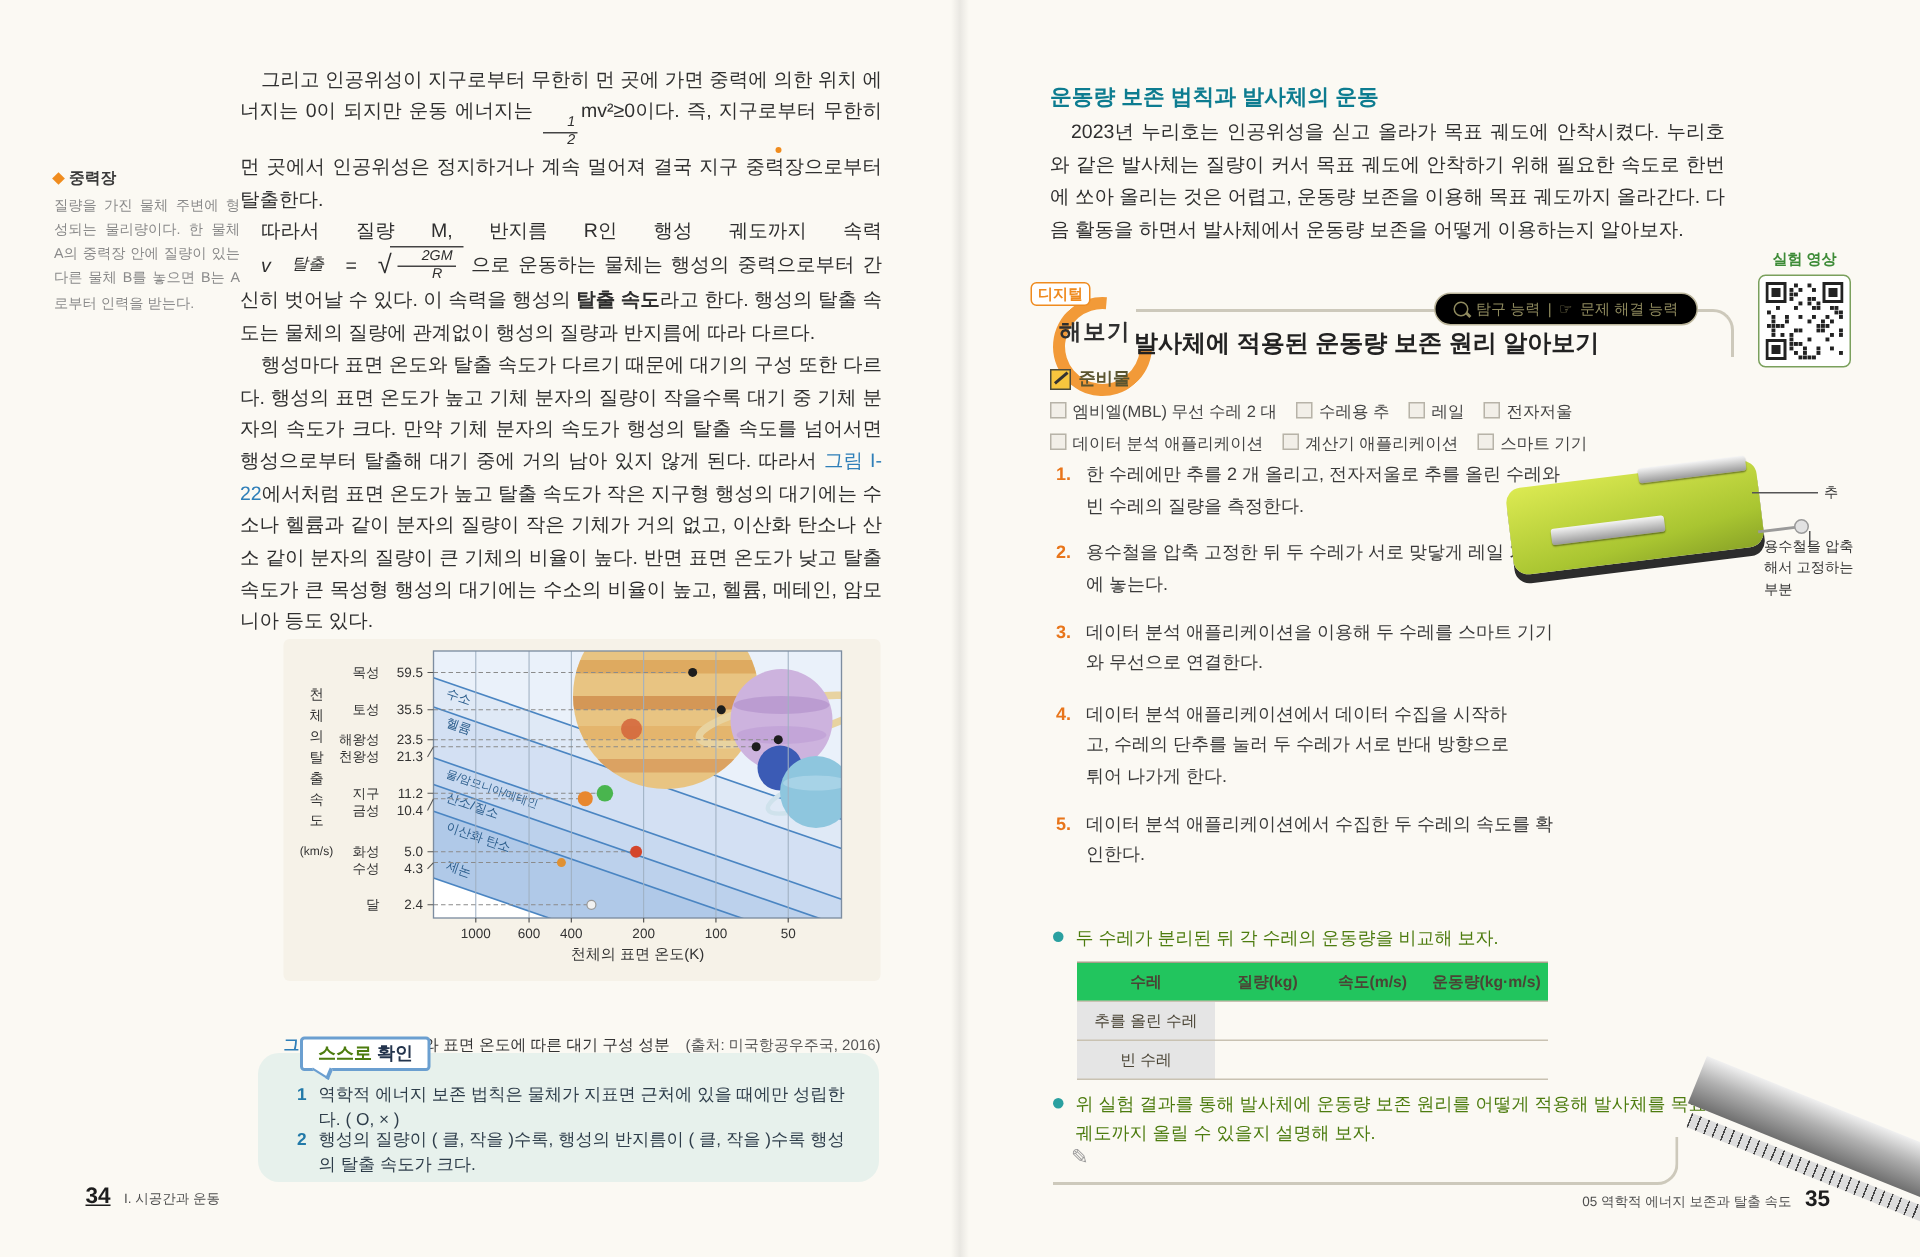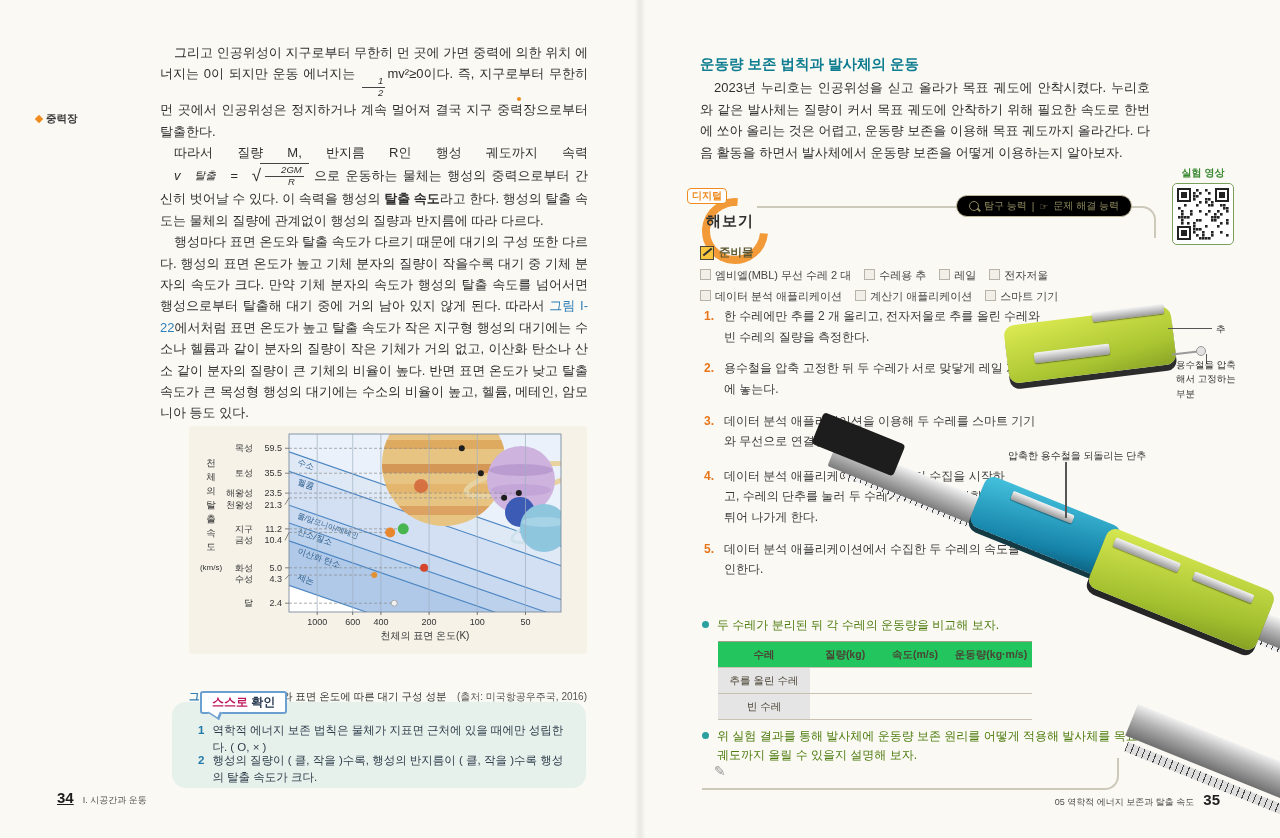--- a/index.html
+++ b/index.html
@@ -25,21 +25,21 @@
   #chart-box{left:189px;top:426px;width:398px;height:228px;background:#f6f2e8;border-radius:4px;}
   #figure-caption{left:189px;top:658px;width:398px;font-size:10.5px;display:flex;align-items:baseline;gap:6px;}
   #figure-caption .lab{color:#2f7fb8;font-weight:bold;}
   #figure-caption .cap{font-weight:normal;color:#333;margin-top:32px;}
   #figure-caption .src{margin-left:auto;color:#555;font-size:10px;}
   #self-check{left:172px;top:702px;width:414px;height:86px;background:#e7f1ec;border-radius:14px;}
   #self-check .tag{position:absolute;left:28px;top:-11px;background:#fff;border:2px solid #6b9fd0;border-radius:3px;
       padding:1px 10px;font-size:12px;font-weight:bold;}
   #self-check .tag::after{content:"";position:absolute;left:8px;bottom:-6px;width:8px;height:8px;background:#fff;
       border-left:2px solid #6b9fd0;border-bottom:2px solid #6b9fd0;transform:skewX(30deg) rotate(-45deg);}
-  #self-check .tag .b1{color:#be185d;}
+  #self-check .tag .b1{color:#4d7c0f;}
   #self-check .tag .b2{color:#23344d;}
   .sc-item{position:absolute;left:26px;width:372px;display:flex;gap:8px;font-size:11.5px;color:#2e3d4a;line-height:1.5;}
   .sc-item .n{color:#2279a8;font-weight:bold;}
   #footer-left{left:57px;top:789px;display:flex;align-items:baseline;gap:9px;}
   #footer-left .pg{font-size:15px;font-weight:bold;color:#1d1d1d;text-decoration:underline;}
   #footer-left .ch{font-size:9px;color:#4e4e4e;}
   .gutter{left:634px;top:0;width:12px;height:838px;background:linear-gradient(90deg,rgba(0,0,0,0) 0,rgba(0,0,0,.07) 50%,rgba(0,0,0,0) 100%);}
   
   #rp-heading{left:700px;top:55px;font-size:14.5px;font-weight:bold;color:#0d7c90;}
   #rp-intro{left:700px;top:77px;width:450px;font-size:13px;line-height:21.5px;text-align:justify;text-indent:14px;}
@@ -111,20 +111,21 @@
 </head>
 <body>
 
 <div id="stage">
 
   <div class="abs" id="margin-note">
     <div class="nt">
         <span class="diamond"></span>
       <span>중력장</span>
       </div>
+    <div class="nb">질량을 가진 물체 주변에 형성되는 물리량이다. 한 물체 A의 중력장 안에 질량이 있는 다른 물체 B를 놓으면 B는 A로부터 인력을 받는다.</div>
   </div>
 
   <div class="abs" id="left-text">
     <p><span>그리고 인공위성이 지구로부터 무한히 먼 곳에 가면 중력에 의한 위치 에너지는 0이 되지만 운동 에너지는 </span><span class="frac">
           <span class="num">1</span>
           <span class="den">2</span>
         </span><span>mv²≥0이다. 즉, 지구로부터 무한히 먼 곳에서 인공위성은 정지하거나 계속 멀어져 결국 지구 </span><span class="gmark">중력장</span><span>으로부터 탈출한다.</span></p>
     <p><span>따라서 질량 M, 반지름 R인 행성 궤도까지 속력 </span><span class="sqrt">
           <i>v</i>
           <sub>탈출</sub>
@@ -303,20 +304,21 @@
   </div>
 
   <div class="abs" id="tag-pill">
     <span class="mag"></span>
     <span>탐구 능력</span>
     <span>|</span>
     <span>☞</span>
     <span>문제 해결 능력</span>
   </div>
 
+  <div class="abs" id="activity-title">발사체에 적용된 운동량 보존 원리 알아보기</div>
 
   <div class="abs" id="qr-wrap">
     <div class="vlab">실험 영상</div>
     <div id="qr-box">
       <svg id="qr-svg" width="52" height="52" viewBox="0 0 52 52">
           <rect x="0" y="0" width="14" height="14" fill="#222"></rect>
           <rect x="2" y="2" width="10" height="10" fill="#fff"></rect>
           <rect x="4" y="4" width="6" height="6" fill="#222"></rect>
           <rect x="38" y="0" width="14" height="14" fill="#222"></rect>
           <rect x="40" y="2" width="10" height="10" fill="#fff"></rect>
@@ -433,34 +435,20 @@
     <div class="sbar" style="left:92px;top:12px;width:72px;height:10px;transform:rotate(-7deg);"></div>
     <div class="sbar" style="left:34px;top:52px;width:76px;height:11px;transform:rotate(-7deg);"></div>
     <div class="pin"></div>
     <div class="tip"></div>
     <div class="leader" style="left:168px;top:32px;width:44px;height:1px;"></div>
     <div class="plabel" style="left:216px;top:26px;">추</div>
     <div class="leader" style="left:206px;top:58px;width:1px;height:10px;"></div>
     <div class="plabel" style="left:176px;top:62px;width:68px;">용수철을 압축해서 고정하는 부분</div>
   </div>
 
-  <div class="abs" id="photoB">
-    <div class="ruler"></div>
-    <div class="rail"></div>
-    <div class="endstop"></div>
-    <div class="cart" id="cart-blue">
-      <div class="sbar" style="left:30px;top:6px;width:66px;height:9px;"></div>
-    </div>
-    <div class="cart" id="cart-green">
-      <div class="sbar" style="left:10px;top:8px;width:70px;height:10px;"></div>
-      <div class="sbar" style="left:96px;top:10px;width:64px;height:9px;"></div>
-    </div>
-    <div class="leader" style="left:243px;top:50px;width:1.5px;height:56px;"></div>
-    <div class="plabel" style="left:186px;top:36px;width:200px;font-size:10px;">압축한 용수철을 되돌리는 단추</div>
-  </div>
 
   <div class="abs" id="disc1">
     <div class="disc">
         <span class="tealdot"></span>
       <span>두 수레가 분리된 뒤 각 수레의 운동량을 비교해 보자.</span>
       </div>
   </div>
 
   <table class="abs" id="exp-table">
     <thead>

